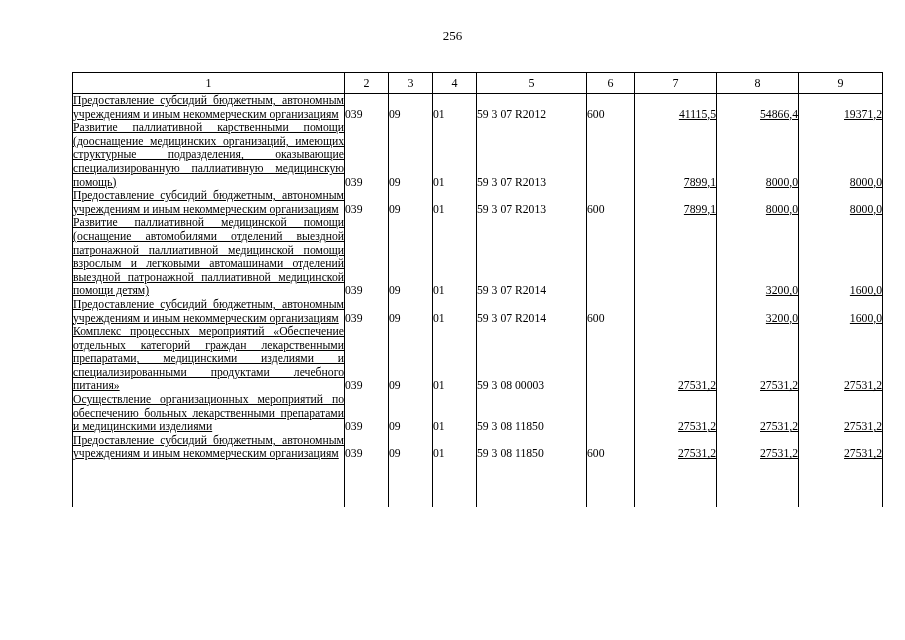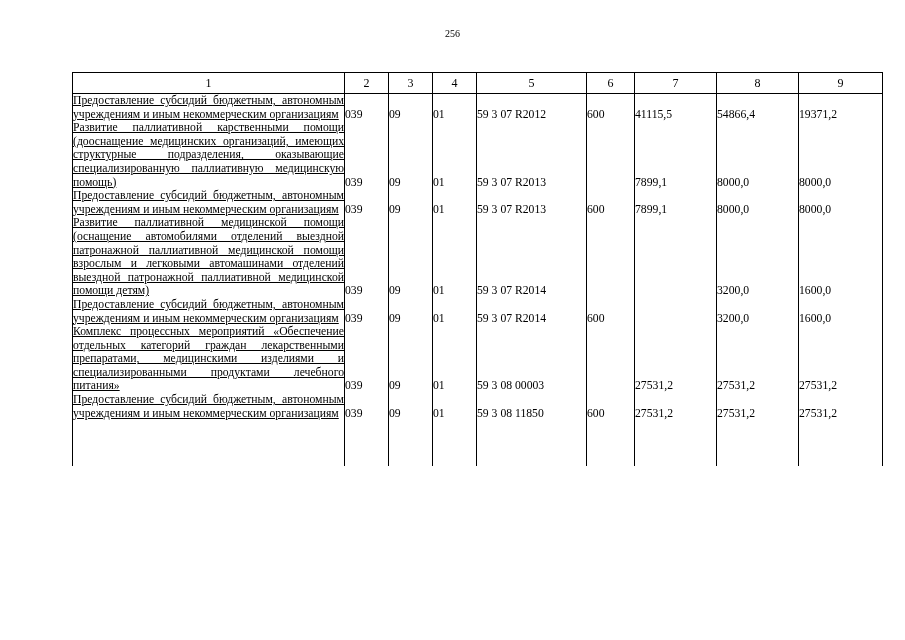--- a/index.html
+++ b/index.html
@@ -20,21 +20,21 @@
     height: 640px;
     position: relative;
     box-sizing: border-box;
   }
   .page-number {
     position: absolute;
     top: 28px;
     left: 0;
     width: 905px;
     text-align: center;
-    font-size: 10px;
+    font-size: 13px;
     font-family: "Liberation Serif", serif;
   }
   .table-wrap {
     position: absolute;
     top: 72px;
     left: 72px;
     width: 810px;
   }
   table.budget {
     border-collapse: collapse;
@@ -77,22 +77,23 @@
     text-align: justify;
     text-align-last: left;
     padding: 0 4px 0 6px;
     hyphens: manual;
     text-decoration: underline;
   }
   .num {
     text-align: left;
   }
   .right {
-    text-align: left;
+    text-align: right;
     padding-right: 10px;
+    text-decoration: underline;
   }
   .cellpad {
     padding-bottom: 1px;
   }
   .bottom-fill td {
     height: 46px;
     border-bottom: 1px solid #000;
   }
 </style>
 </head>
@@ -189,20 +190,31 @@
           <td class="num cellpad">039</td>
           <td class="num cellpad">09</td>
           <td class="num cellpad">01</td>
           <td class="num cellpad">59 3 08 00003</td>
           <td class="num cellpad"></td>
           <td class="right cellpad">27531,2</td>
           <td class="right cellpad">27531,2</td>
           <td class="right cellpad">27531,2</td>
         </tr>
         <tr>
+          <td class="txt cellpad">Осуществление организационных мероприя­тий по обеспечению больных лекарственны­ми препаратами и медицинскими изделиями</td>
+          <td class="num cellpad">039</td>
+          <td class="num cellpad">09</td>
+          <td class="num cellpad">01</td>
+          <td class="num cellpad">59 3 08 11850</td>
+          <td class="num cellpad"></td>
+          <td class="right cellpad">27531,2</td>
+          <td class="right cellpad">27531,2</td>
+          <td class="right cellpad">27531,2</td>
+        </tr>
+        <tr>
           <td class="txt cellpad">Предоставление субсидий бюджетным, ав­тономным учреждениям и иным некоммер­ческим организациям</td>
           <td class="num cellpad">039</td>
           <td class="num cellpad">09</td>
           <td class="num cellpad">01</td>
           <td class="num cellpad">59 3 08 11850</td>
           <td class="num cellpad">600</td>
           <td class="right cellpad">27531,2</td>
           <td class="right cellpad">27531,2</td>
           <td class="right cellpad">27531,2</td>
         </tr>

